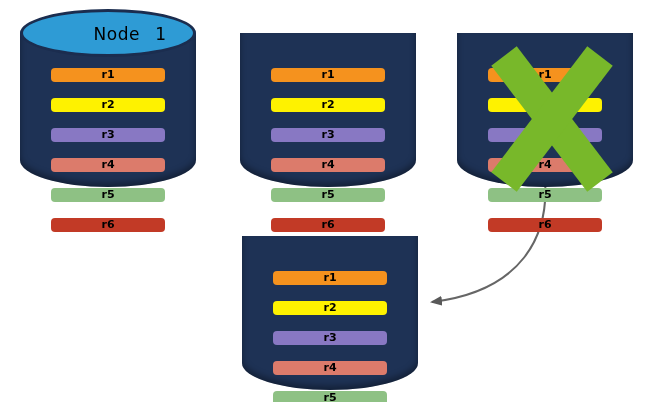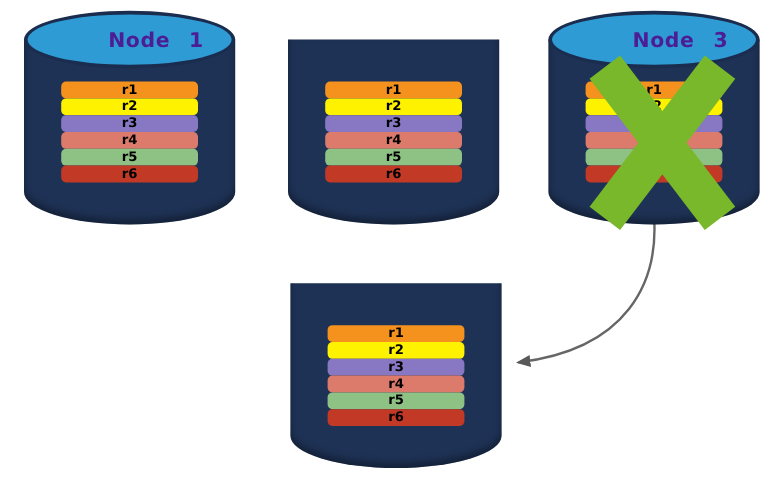--- a/index.html
+++ b/index.html
@@ -26,33 +26,33 @@
     left: 0; top: 0;
     width: 176px; height: 48px;
     background: #2E9BD5;
     border: 3px solid #1B2D4F;
     border-radius: 50%;
     display: flex;
     align-items: center;
     justify-content: center;
   }
   .node-title {
-    color: #4c1d95;
-    font-weight: bold;
+    color: #000000;
+    font-weight: normal;
     font-size: 17px;
     word-spacing: 0.55em;
     letter-spacing: 0.5px;
     padding-top: 2px;
     white-space: nowrap;
     margin-left: 44px;
   }
   .rows { position: absolute; left: 31px; top: 59px; width: 114px; }
   .row {
     height: 14px;
-    margin-bottom: 0;
+    margin-bottom: 16px;
     border-radius: 4px;
     font-size: 11px;
     font-weight: bold;
     line-height: 14px;
     text-align: center;
     color: #000000;
   }
   .x-overlay { position: absolute; left: 33px; top: 37px; width: 124px; height: 146px; }
   .arrow-layer { position: absolute; left: 0; top: 0; width: 646px; height: 402px; pointer-events: none; }
 </style>
@@ -92,23 +92,20 @@
       <div class="row" style="background: rgb(254, 242, 0);">r2</div>
       <div class="row" style="background: rgb(136, 120, 195);">r3</div>
       <div class="row" style="background: rgb(220, 123, 107);">r4</div>
       <div class="row" style="background: rgb(142, 193, 132);">r5</div>
       <div class="row" style="background: rgb(194, 58, 38);">r6</div>
     </div>
   </div>
 
   <div class="node" style="left:457px; top:9px;">
     <div class="cyl-body"></div>
-    <div class="cyl-top">
-      <span class="node-title">Node 3</span>
-    </div>
     <div class="rows">
       <div class="row" style="background: rgb(245, 146, 30);">r1</div>
       <div class="row" style="background: rgb(254, 242, 0);">r2</div>
       <div class="row" style="background: rgb(136, 120, 195);">r3</div>
       <div class="row" style="background: rgb(220, 123, 107);">r4</div>
       <div class="row" style="background: rgb(142, 193, 132);">r5</div>
       <div class="row" style="background: rgb(194, 58, 38);">r6</div>
     </div>
     <svg class="x-overlay" viewBox="0 0 124 146">
       <line x1="14" y1="10" x2="110" y2="136" stroke="#78B82A" stroke-width="32" stroke-linecap="butt"></line>

